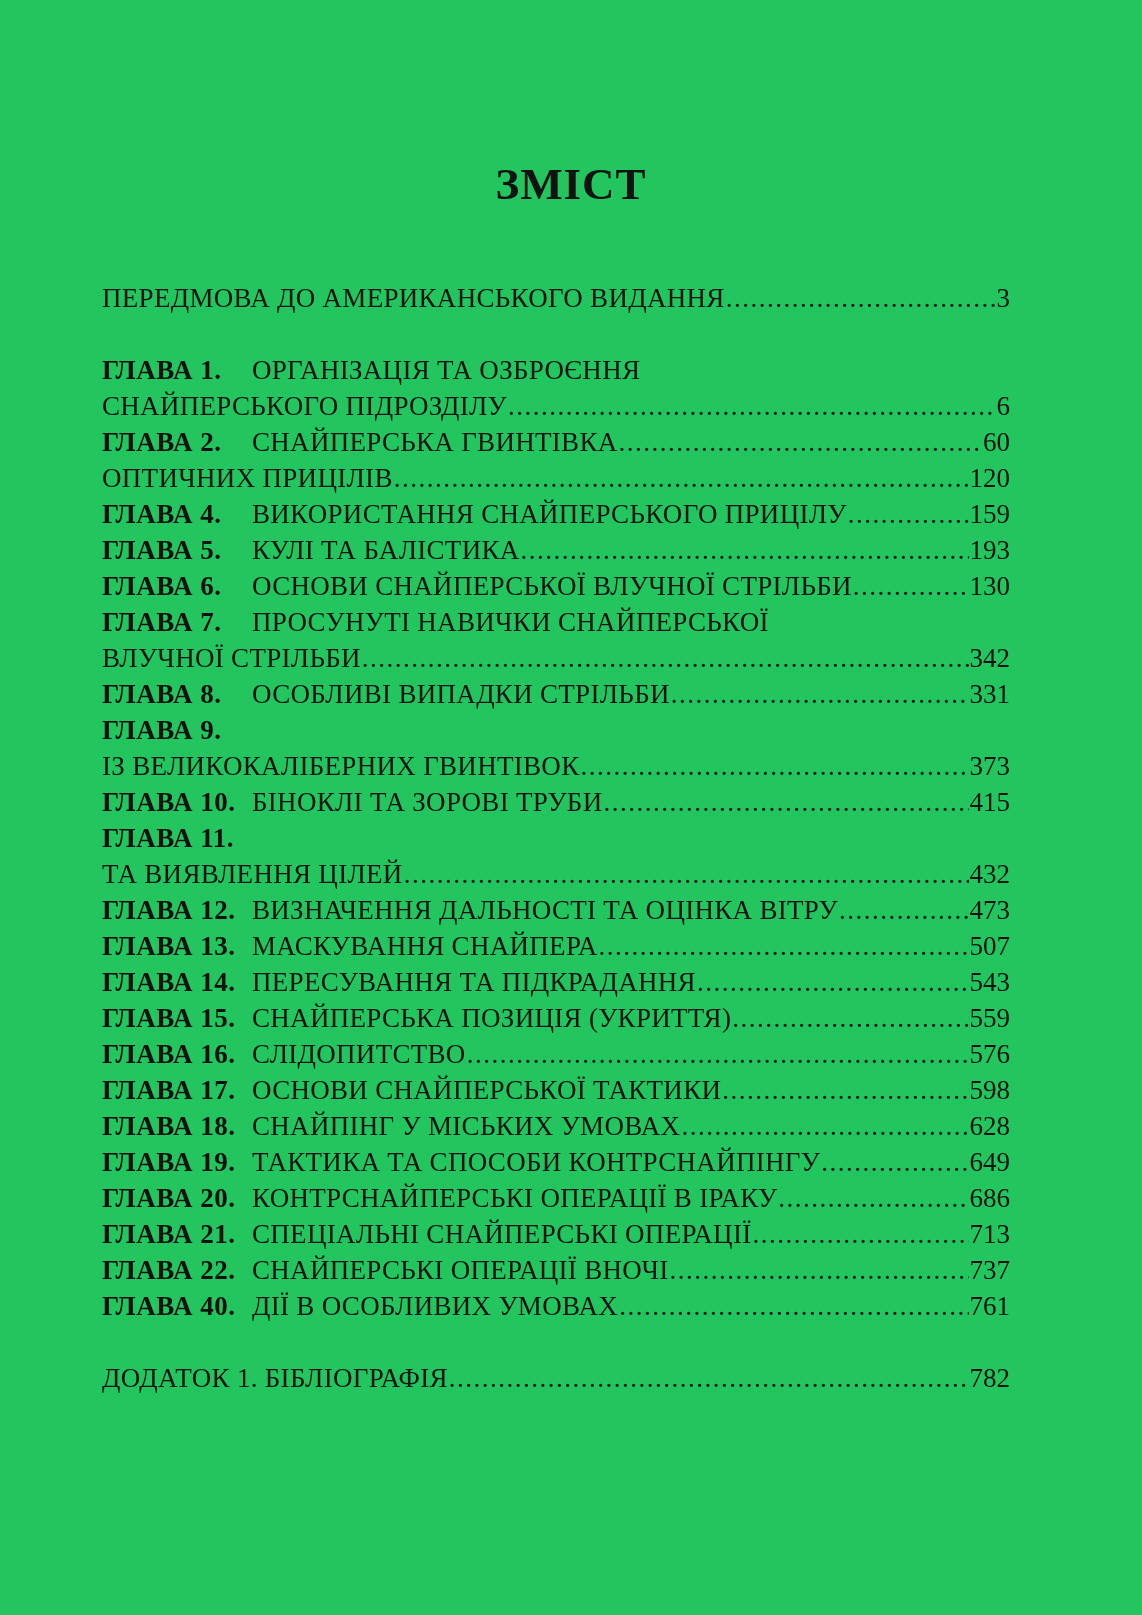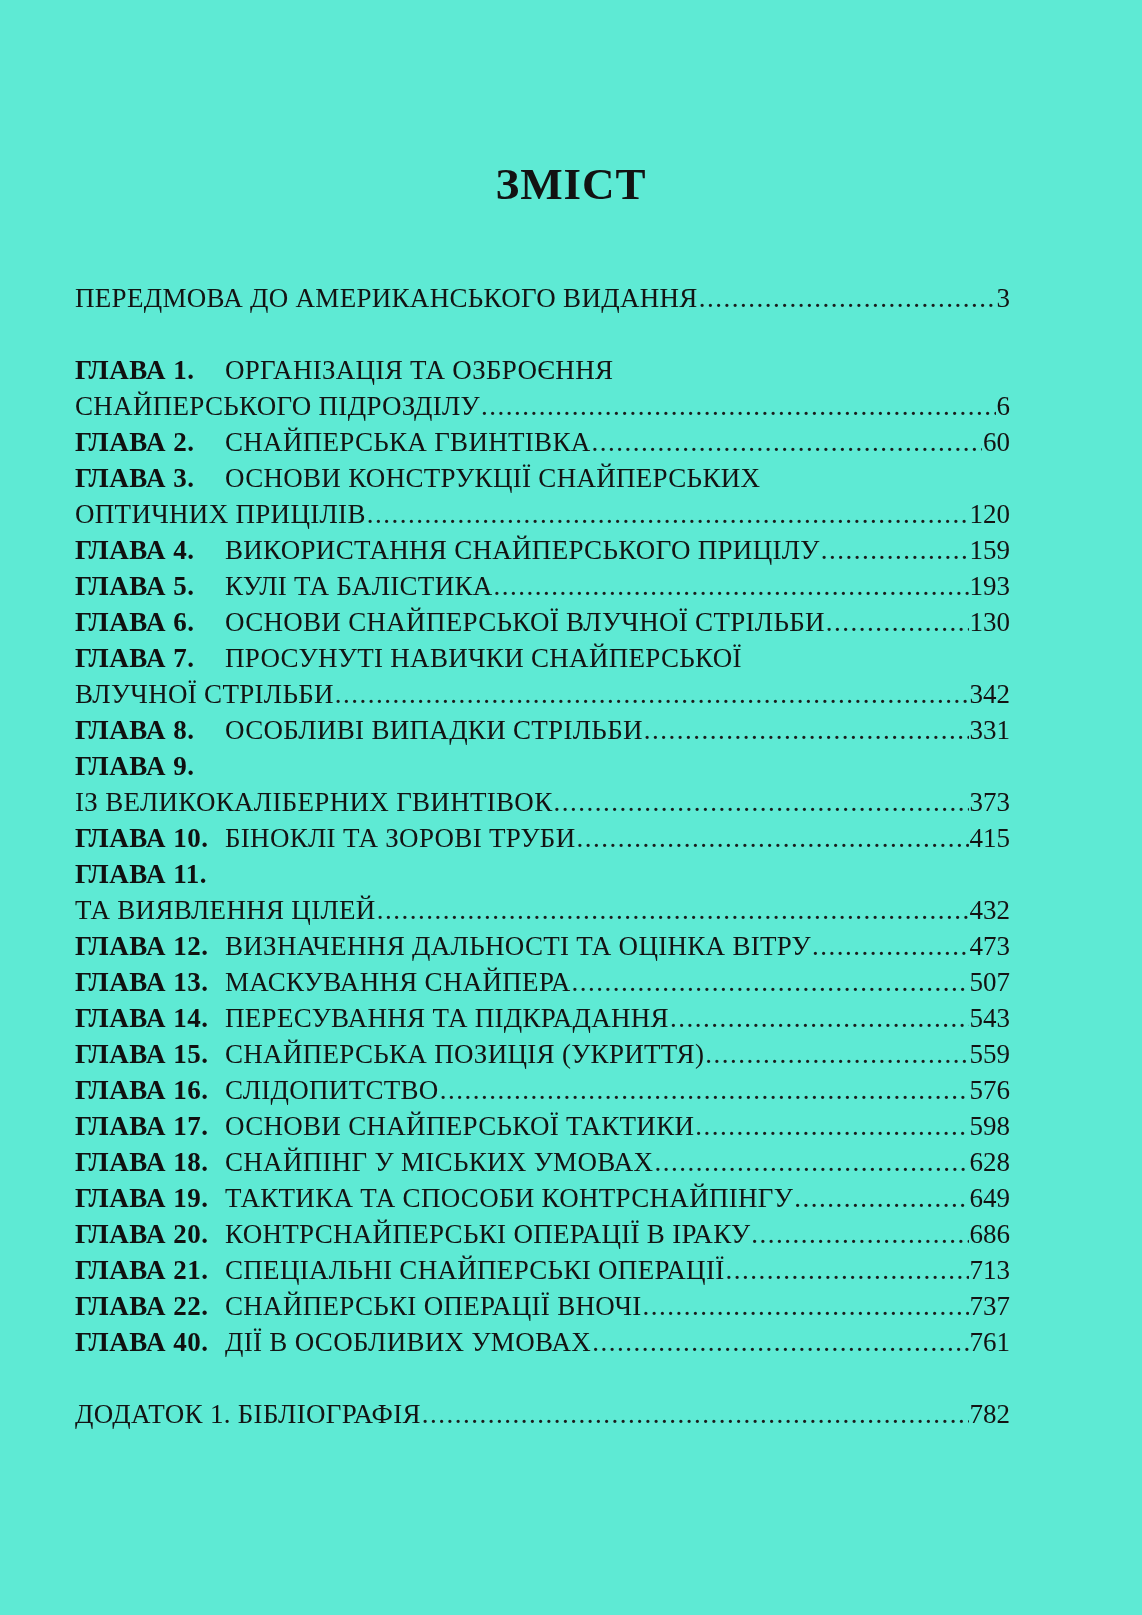--- a/index.html
+++ b/index.html
@@ -4,38 +4,38 @@
 <style>
   html, body {
     margin: 0;
     padding: 0;
     background: #ffffff;
   }
   .page {
     position: relative;
     width: 1142px;
     height: 1615px;
-    background: #5eead4;
+    background: #22c55e;
     color: #0e0e0e;
     font-family: "Liberation Serif", "DejaVu Serif", serif;
     overflow: hidden;
     box-sizing: border-box;
   }
   .doc-title {
     margin-top: 156px;
     text-align: center;
     font-size: 45px;
     font-weight: bold;
     line-height: 56px;
     letter-spacing: 1px;
     color: #121212;
   }
   .toc {
     margin-top: 68px;
-    padding-left: 75px;
+    padding-left: 102px;
     padding-right: 132px;
   }
   .toc-entry {
     margin: 0;
   }
   .toc-entry.gap-after {
     margin-bottom: 36px;
   }
   .toc-line {
     display: flex;
@@ -97,24 +97,20 @@
       <div class="toc-entry">
         <div class="toc-line">
           <span class="label">ГЛАВА 2.</span>
           <span class="text">СНАЙПЕРСЬКА ГВИНТІВКА</span>
           <span class="leader">..........................................................................................................................................................................</span>
           <span class="page-num">60</span>
         </div>
       </div>
       <div class="toc-entry">
         <div class="toc-line">
-          <span class="label">ГЛАВА 3.</span>
-          <span class="text">ОСНОВИ КОНСТРУКЦІЇ СНАЙПЕРСЬКИХ</span>
-        </div>
-        <div class="toc-line">
           <span class="text">ОПТИЧНИХ ПРИЦІЛІВ</span>
           <span class="leader">..........................................................................................................................................................................</span>
           <span class="page-num">120</span>
         </div>
       </div>
       <div class="toc-entry">
         <div class="toc-line">
           <span class="label">ГЛАВА 4.</span>
           <span class="text">ВИКОРИСТАННЯ СНАЙПЕРСЬКОГО ПРИЦІЛУ</span>
           <span class="leader">..........................................................................................................................................................................</span>

